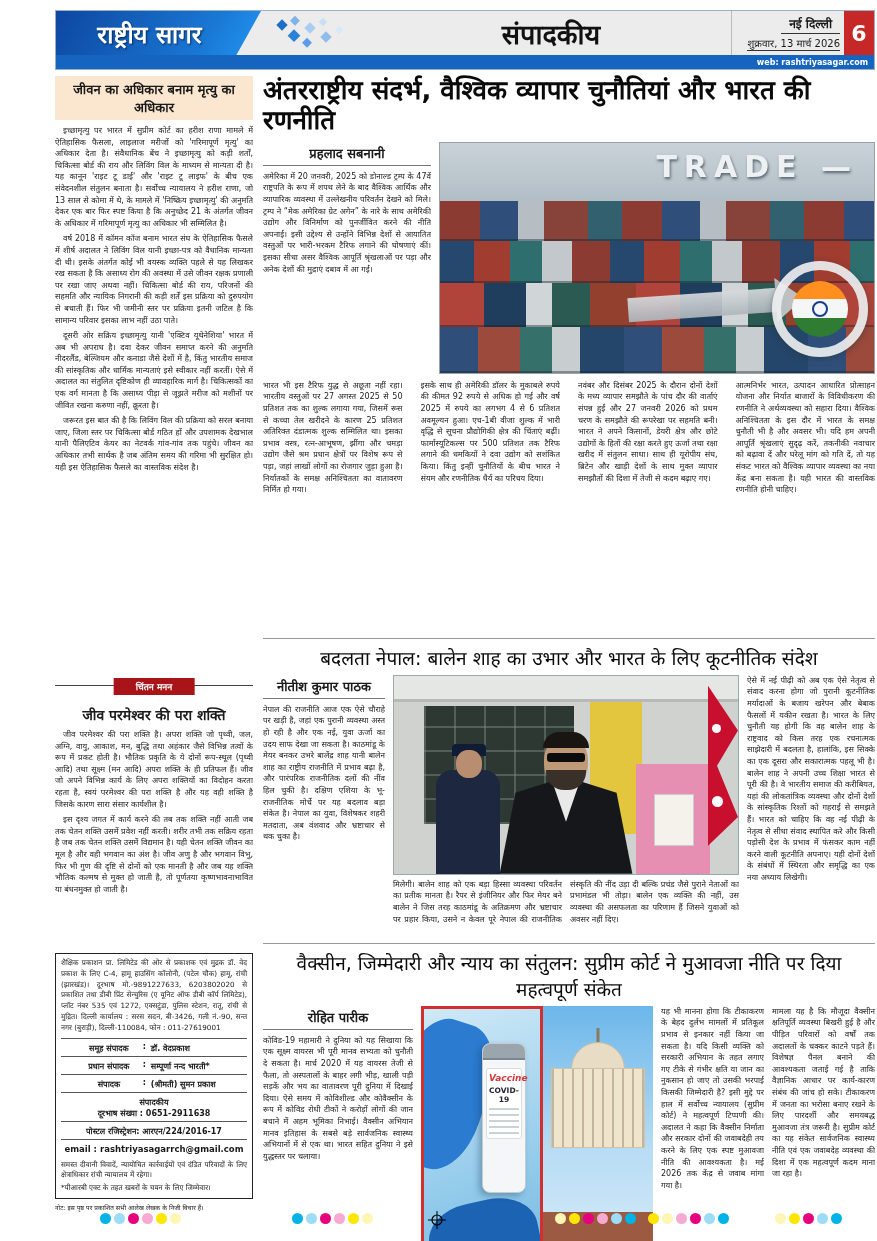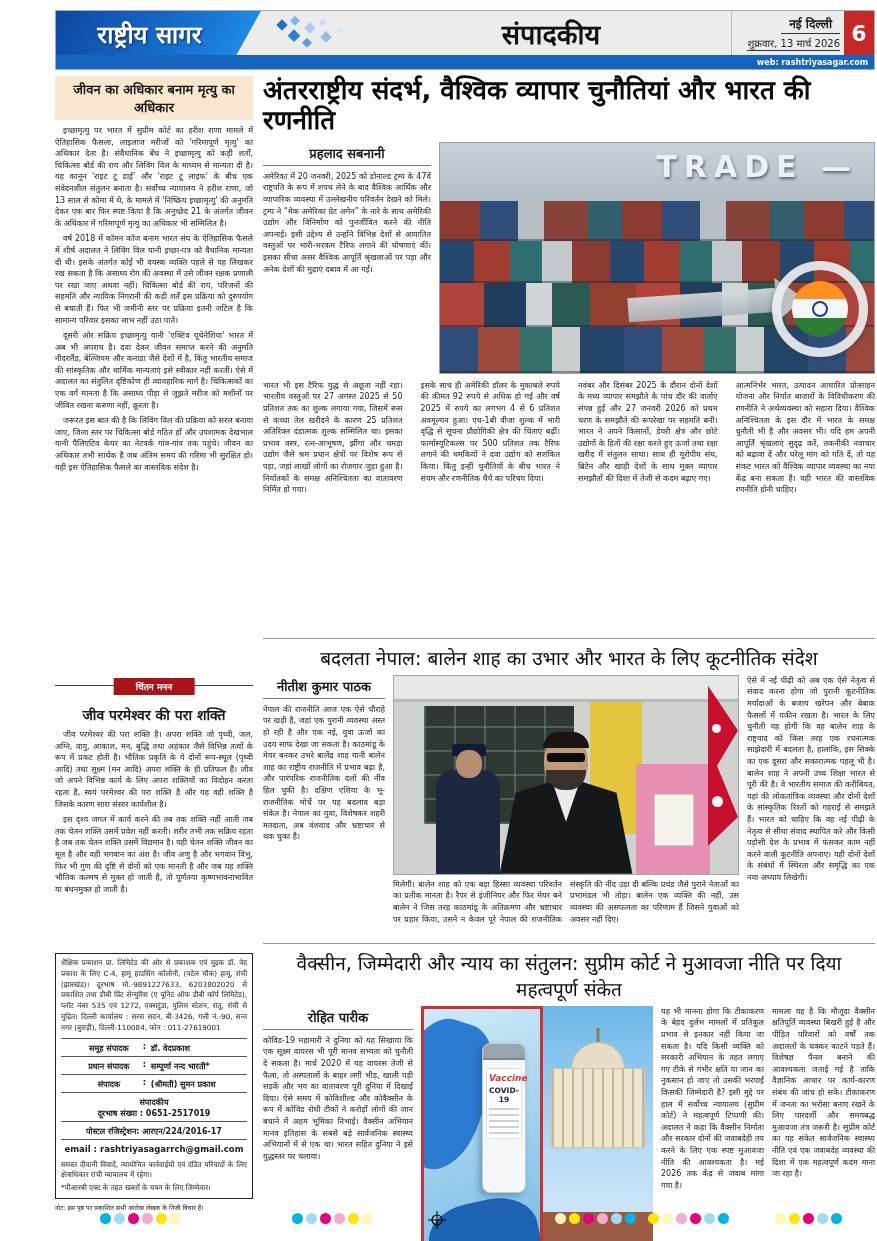--- a/index.html
+++ b/index.html
@@ -231,21 +231,21 @@
           <span class="col">:</span>
           <span class="val">सम्पूर्णा नन्द भारती*</span>
         </div>
         <div class="imp-row">
           <span class="lbl">संपादक</span>
           <span class="col">:</span>
           <span class="val">(श्रीमती) सुमन प्रकाश</span>
         </div>
         <div class="imp-block">
           <div>संपादकीय</div>
-          <div>दूरभाष संख्या : 0651-2517019</div>
+          <div>दूरभाष संख्या : 0651-2911638</div>
         </div>
         <div class="imp-block">पोस्टल रजिस्ट्रेशन: आरएन/224/2016-17</div>
         <div class="imp-block imp-email">email : rashtriyasagarrch@gmail.com</div>
         <div class="imp-legal">समस्त दीवानी विवादें, न्यायोचित कार्रवाईयों एवं दंडित परिवादों के लिए क्षेत्राधिकार रांची न्यायालय में रहेगा।</div>
         <div class="imp-legal">*पीआरबी एक्ट के तहत खबरों के चयन के लिए जिम्मेवार।</div>
       </section>
       <div class="lr-note">नोट: इस पृष्ठ पर प्रकाशित सभी आलेख लेखक के निजी विचार हैं।</div>
     </aside>
 
     <main class="main-col">

